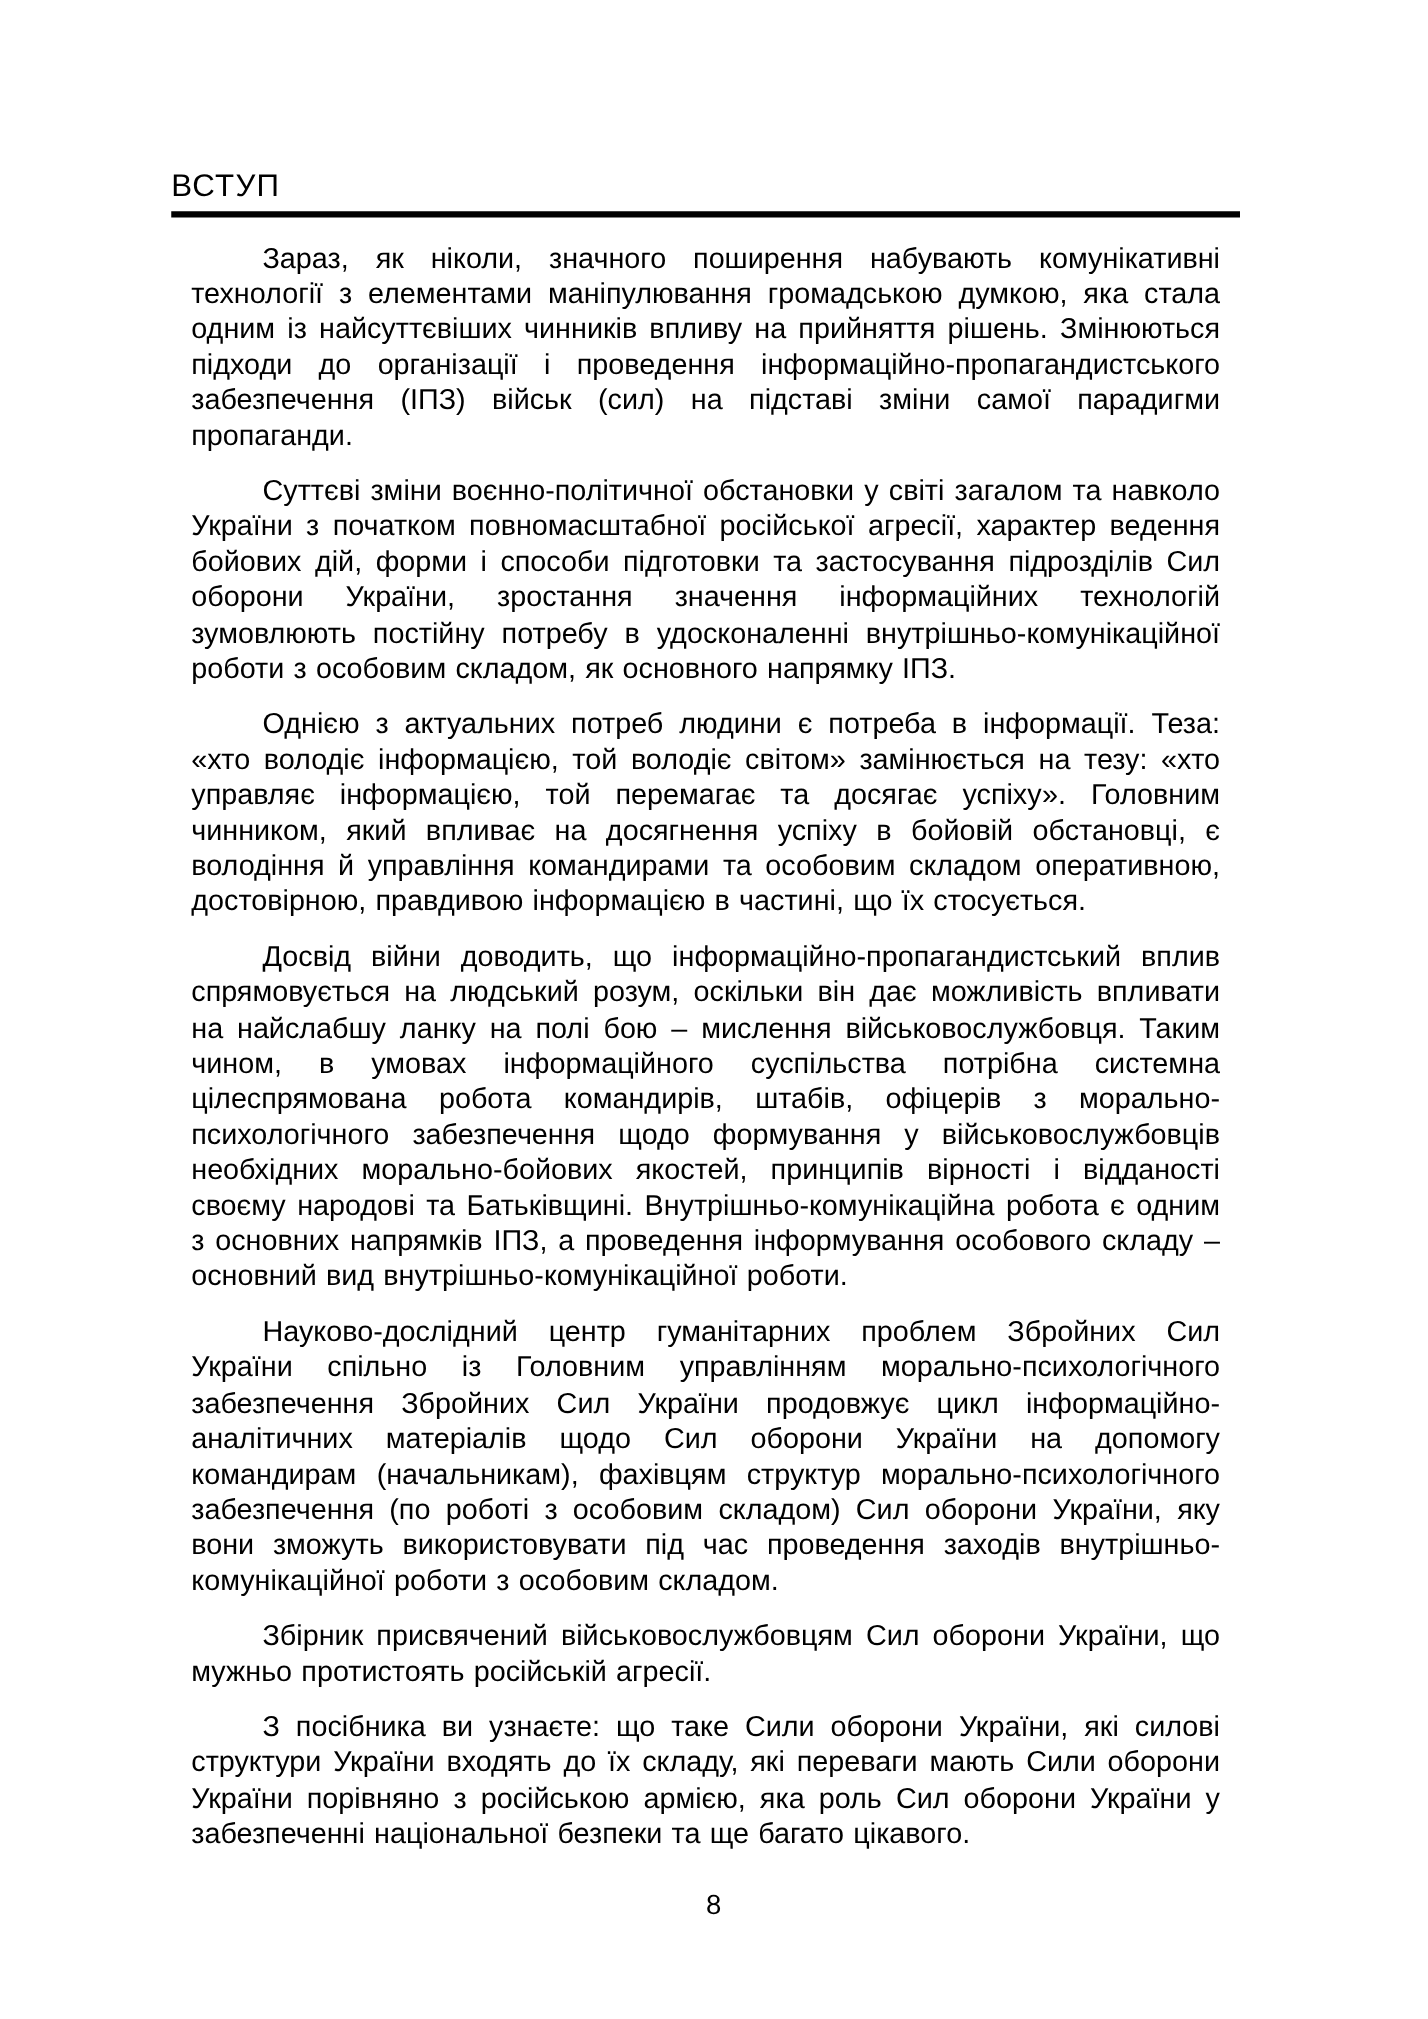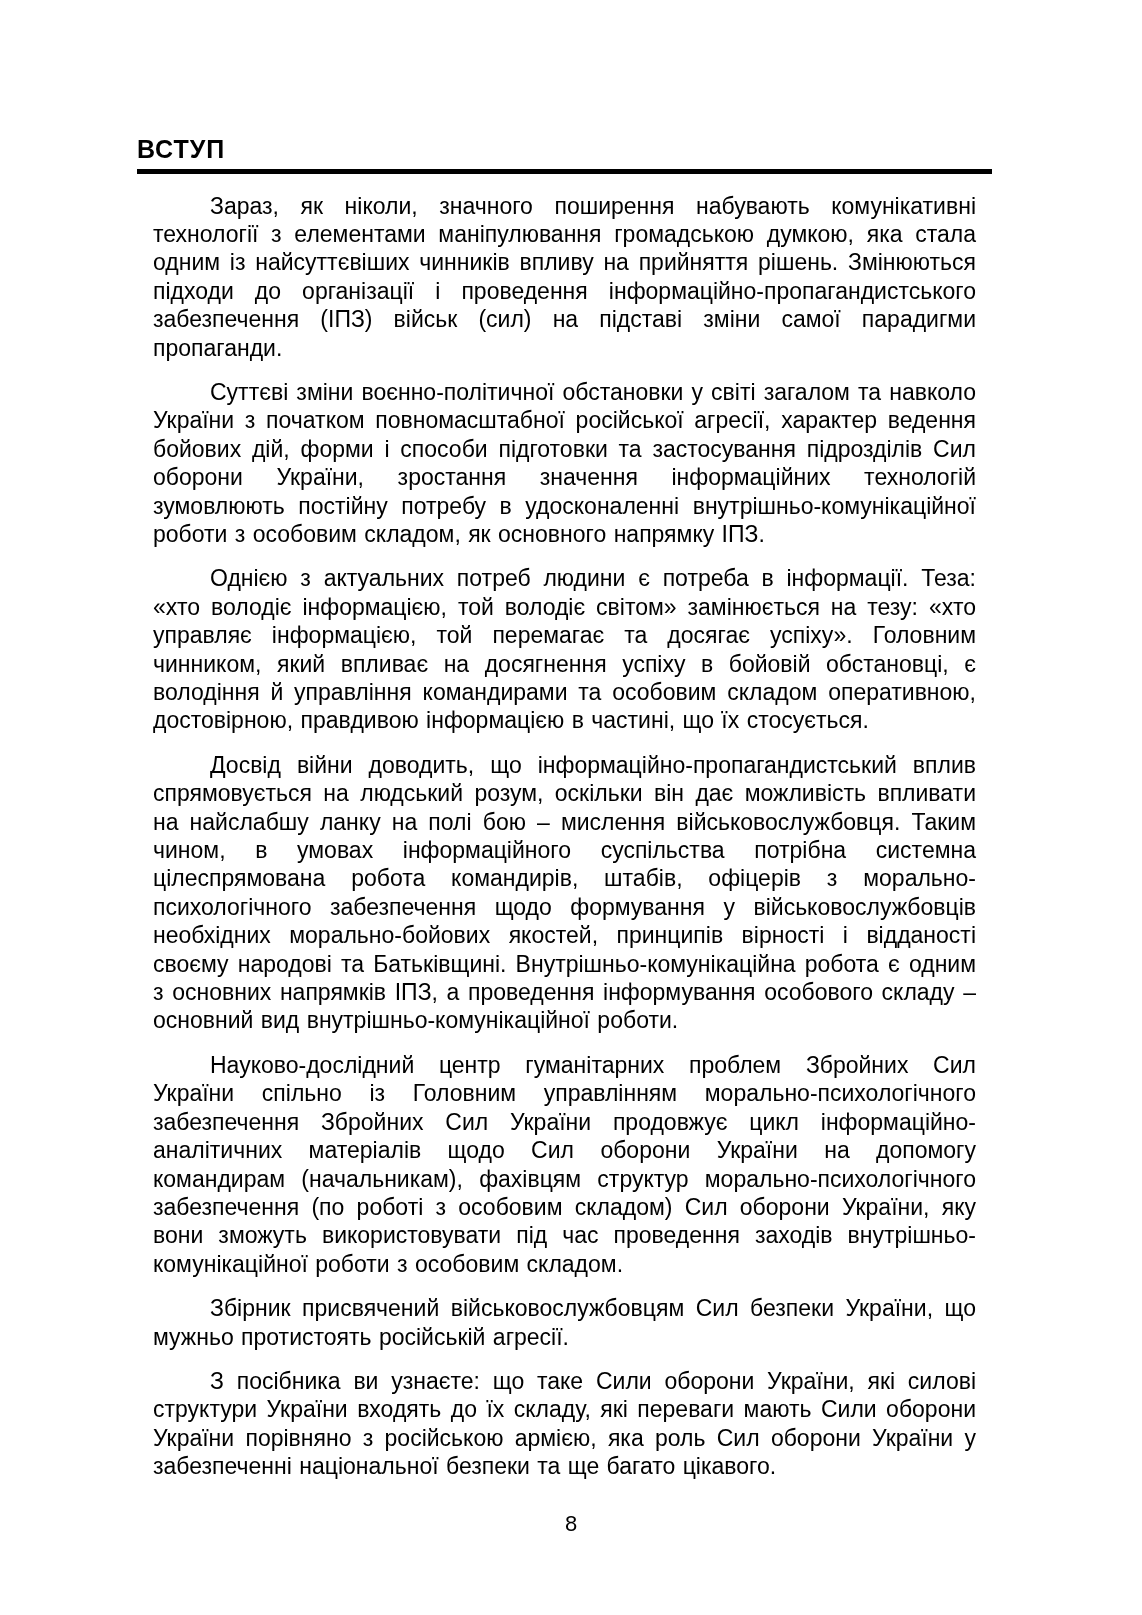--- a/index.html
+++ b/index.html
@@ -23,21 +23,21 @@
       background: #ffffff;
     }
     .heading-block {
       border-bottom: 5px solid #000000;
       padding-bottom: 5px;
       margin-bottom: 18px;
     }
     .section-title {
       margin: 0;
       font-size: 25px;
-      font-weight: bold;
+      font-weight: normal;
       letter-spacing: 1px;
       line-height: 1.1;
     }
     .body-text {
       display: block;
     }
     .para {
       margin: 16px;
       text-align: justify;
       text-indent: 57px;
@@ -62,20 +62,20 @@
   <header class="heading-block">
     <h1 class="section-title">ВСТУП</h1>
   </header>
 
   <main class="body-text">
       <p class="para">Зараз, як ніколи, значного поширення набувають комунікативні технології з елементами маніпулювання громадською думкою, яка стала одним із найсуттєвіших чинників впливу на прийняття рішень. Змінюються підходи до організації і проведення інформаційно-пропагандистського забезпечення (ІПЗ) військ (сил) на підставі зміни самої парадигми пропаганди.</p>
       <p class="para">Суттєві зміни воєнно-політичної обстановки у світі загалом та навколо України з початком повномасштабної російської агресії, характер ведення бойових дій, форми і способи підготовки та застосування підрозділів Сил оборони України, зростання значення інформаційних технологій зумовлюють постійну потребу в удосконаленні внутрішньо-комунікаційної роботи з особовим складом, як основного напрямку ІПЗ.</p>
       <p class="para">Однією з актуальних потреб людини є потреба в інформації. Теза: «хто володіє інформацією, той володіє світом» замінюється на тезу: «хто управляє інформацією, той перемагає та досягає успіху». Головним чинником, який впливає на досягнення успіху в бойовій обстановці, є володіння й управління командирами та особовим складом оперативною, достовірною, правдивою інформацією в частині, що їх стосується.</p>
       <p class="para">Досвід війни доводить, що інформаційно-пропагандистський вплив спрямовується на людський розум, оскільки він дає можливість впливати на найслабшу ланку на полі бою – мислення військовослужбовця. Таким чином, в умовах інформаційного суспільства потрібна системна цілеспрямована робота командирів, штабів, офіцерів з морально-психологічного забезпечення щодо формування у військовослужбовців необхідних морально-бойових якостей, принципів вірності і відданості своєму народові та Батьківщині. Внутрішньо-комунікаційна робота є одним з основних напрямків ІПЗ, а проведення інформування особового складу – основний вид внутрішньо-комунікаційної роботи.</p>
       <p class="para">Науково-дослідний центр гуманітарних проблем Збройних Сил України спільно із Головним управлінням морально-психологічного забезпечення Збройних Сил України продовжує цикл інформаційно-аналітичних матеріалів щодо Сил оборони України на допомогу командирам (начальникам), фахівцям структур морально-психологічного забезпечення (по роботі з особовим складом) Сил оборони України, яку вони зможуть використовувати під час проведення заходів внутрішньо-комунікаційної роботи з особовим складом.</p>
-      <p class="para">Збірник присвячений військовослужбовцям Сил безпеки України, що мужньо протистоять російській агресії.</p>
+      <p class="para">Збірник присвячений військовослужбовцям Сил оборони України, що мужньо протистоять російській агресії.</p>
       <p class="para">З посібника ви узнаєте: що таке Сили оборони України, які силові структури України входять до їх складу, які переваги мають Сили оборони України порівняно з російською армією, яка роль Сил оборони України у забезпеченні національної безпеки та ще багато цікавого.</p>
     </main>
 
   <footer class="page-footer">
     <span>8</span>
   </footer>
 </div>
 
 </body></html>

